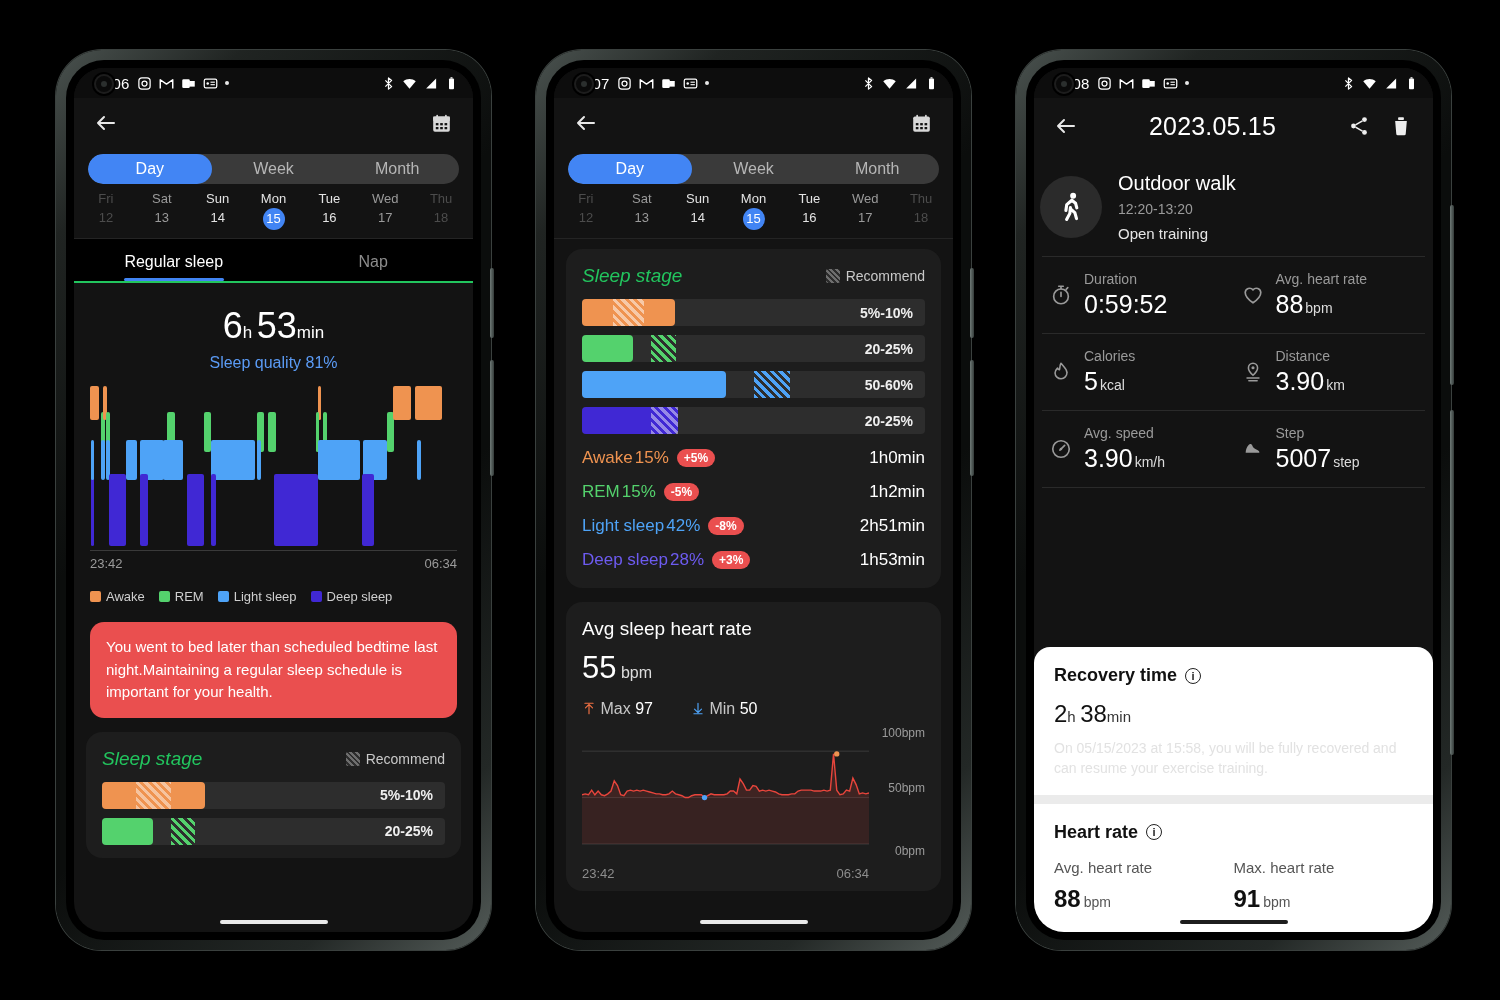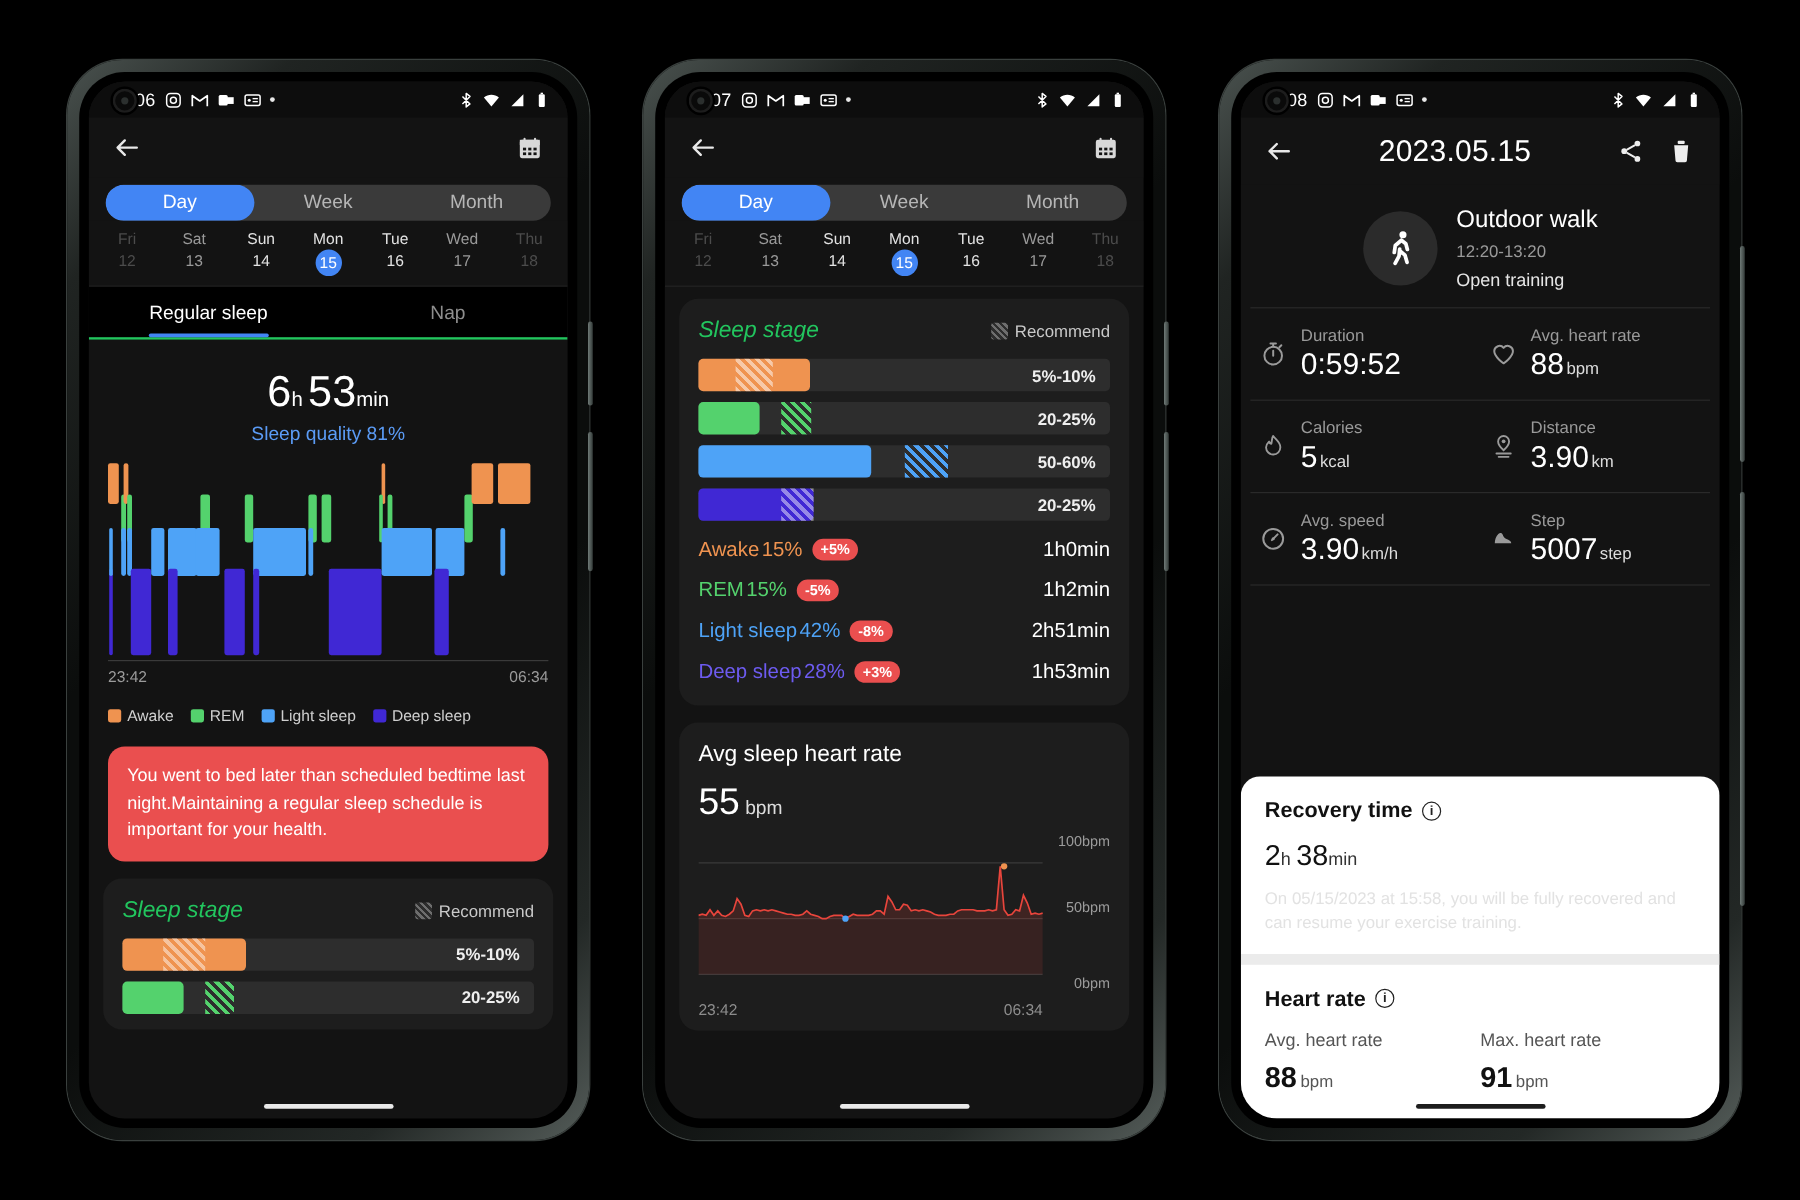--- a/index.html
+++ b/index.html
@@ -132,21 +132,21 @@
   .hrbig { color:#fff; }
   .hrbig .n { font-size:31px; }
   .hrbig .u { font-size:16px; color:#ddd; }
   .hrmm { display:flex; gap:38px; margin-top:14px; font-size:16px; color:#c7c7c7; align-items:center; }
   .hrmm b { color:#fff; font-weight:400; }
   .hrchart { position:relative; margin-top:14px; height:130px; }
   .hrylbl { position:absolute; right:0; font-size:12px; color:#9b9b9b; }
   .hrxlbl { display:flex; justify-content:space-between; font-size:13px; color:#8d8d8d; margin-top:4px; }
 
   
-  .woHead { display:flex; align-items:center; gap:16px; padding:18px 18px 14px;justify-content:center; }
+  .woHead { display:flex; align-items:center; gap:16px; padding:18px 6px 14px; }
   .woIcon { width:62px;height:62px;border-radius:50%;background:#2b2b2b;display:flex;align-items:center;justify-content:center; }
   .woText .t { font-size:20px; color:#fff; }
   .woText .s { font-size:14px; color:#9a9a9a; margin-top:6px; }
   .woText .o { font-size:15px; color:#e6e6e6; margin-top:8px; }
   .mgrid { padding:0 8px; }
   .mrow { display:flex; border-top:1px solid #2a2a2a; }
   .mcell { flex:1; display:flex; align-items:center; gap:10px; padding:14px 10px 14px 6px; }
   .mcell .mi { width:26px;height:26px;flex:none;display:flex;align-items:center;justify-content:center; }
   .mcell .ml { font-size:14px; color:#9a9a9a; }
   .mcell .mv { color:#fff; margin-top:3px; }
@@ -529,20 +529,36 @@
           <span class="dur">1h53min</span>
         </div>
       </div>
 
       <div class="card" style="margin-top:14px;padding-bottom:10px;">
         <div class="hrtitle">Avg sleep heart rate</div>
         <div class="hrbig">
           <span class="n">55</span>
           <span class="u">bpm</span>
         </div>
+        <div class="hrmm">
+          <span>
+            <svg width="14" height="15" viewBox="0 0 24 24" style="vertical-align:-2px">
+                <path d="M12 21V5M6 11l6-6 6 6M5 3h14" fill="none" stroke="#ef7043" stroke-width="2" stroke-linecap="round" stroke-linejoin="round"></path>
+              </svg>
+            <span>Max</span>
+            <b>97</b>
+          </span>
+          <span>
+            <svg width="14" height="15" viewBox="0 0 24 24" style="vertical-align:-2px">
+                <path d="M12 3v16M6 13l6 6 6-6M5 21h14" fill="none" stroke="#4ea3f7" stroke-width="2" stroke-linecap="round" stroke-linejoin="round"></path>
+              </svg>
+            <span>Min</span>
+            <b>50</b>
+          </span>
+        </div>
         <div class="hrchart">
           <svg id="hrsvg" width="100%" height="130" viewBox="0 0 280 130" preserveAspectRatio="none" style="position:absolute;left:0;top:0;width:calc(100% - 56px);height:130px">
               <line x1="0" x2="280" y1="19.14285714285714" y2="19.14285714285714" stroke="#3a3a3a" stroke-width="1" vector-effect="non-scaling-stroke"></line>
               <line x1="0" x2="280" y1="65.57142857142857" y2="65.57142857142857" stroke="#3a3a3a" stroke-width="1" vector-effect="non-scaling-stroke"></line>
               <line x1="0" x2="280" y1="112" y2="112" stroke="#3a3a3a" stroke-width="1" vector-effect="non-scaling-stroke"></line>
               <path d="M0.00 62.79 L3.15 61.86 L6.29 62.79 L9.44 58.14 L12.58 62.79 L15.73 59.07 L18.88 62.79 L22.02 63.71 L25.17 61.86 L28.31 59.07 L31.46 48.86 L34.61 53.50 L37.75 62.79 L40.90 63.71 L44.04 59.07 L47.19 58.14 L50.34 59.07 L53.48 58.14 L56.63 59.07 L59.78 58.14 L62.92 59.07 L66.07 60.00 L69.21 60.93 L72.36 61.86 L75.51 61.86 L78.65 62.79 L81.80 62.79 L84.94 61.86 L88.09 59.07 L91.24 61.86 L94.38 62.79 L97.53 63.71 L100.67 65.57 L103.82 65.57 L106.97 63.71 L110.11 62.79 L113.26 62.79 L116.40 62.79 L119.55 65.57 L122.70 63.71 L125.84 61.86 L128.99 62.79 L132.13 62.79 L135.28 62.79 L138.43 62.79 L141.57 61.86 L144.72 59.07 L147.87 59.07 L151.01 61.86 L154.16 47.00 L157.30 51.64 L160.45 58.14 L163.60 58.14 L166.74 53.50 L169.89 54.43 L173.03 59.07 L176.18 58.14 L179.33 59.07 L182.47 58.14 L185.62 59.07 L188.76 60.00 L191.91 61.86 L195.06 62.79 L198.20 62.79 L201.35 62.79 L204.49 61.86 L207.64 61.86 L210.79 59.07 L213.93 58.14 L217.08 58.14 L220.22 58.14 L223.37 58.14 L226.52 59.07 L229.66 59.07 L232.81 59.07 L235.96 58.14 L239.10 59.07 L242.25 58.14 L245.39 21.93 L248.54 58.14 L251.69 62.79 L254.83 61.86 L257.98 58.14 L261.12 59.07 L264.27 46.07 L267.42 52.57 L270.56 61.86 L273.71 60.93 L276.85 61.86 L280.00 60.93 L280 65.57142857142857 L0 65.57142857142857 Z" fill="#e8453c" opacity="0.17"></path>
               <rect x="0" y="65.57142857142857" width="280" height="46.42857142857143" fill="#e8453c" opacity="0.13"></rect>
               <path d="M0.00 62.79 L3.15 61.86 L6.29 62.79 L9.44 58.14 L12.58 62.79 L15.73 59.07 L18.88 62.79 L22.02 63.71 L25.17 61.86 L28.31 59.07 L31.46 48.86 L34.61 53.50 L37.75 62.79 L40.90 63.71 L44.04 59.07 L47.19 58.14 L50.34 59.07 L53.48 58.14 L56.63 59.07 L59.78 58.14 L62.92 59.07 L66.07 60.00 L69.21 60.93 L72.36 61.86 L75.51 61.86 L78.65 62.79 L81.80 62.79 L84.94 61.86 L88.09 59.07 L91.24 61.86 L94.38 62.79 L97.53 63.71 L100.67 65.57 L103.82 65.57 L106.97 63.71 L110.11 62.79 L113.26 62.79 L116.40 62.79 L119.55 65.57 L122.70 63.71 L125.84 61.86 L128.99 62.79 L132.13 62.79 L135.28 62.79 L138.43 62.79 L141.57 61.86 L144.72 59.07 L147.87 59.07 L151.01 61.86 L154.16 47.00 L157.30 51.64 L160.45 58.14 L163.60 58.14 L166.74 53.50 L169.89 54.43 L173.03 59.07 L176.18 58.14 L179.33 59.07 L182.47 58.14 L185.62 59.07 L188.76 60.00 L191.91 61.86 L195.06 62.79 L198.20 62.79 L201.35 62.79 L204.49 61.86 L207.64 61.86 L210.79 59.07 L213.93 58.14 L217.08 58.14 L220.22 58.14 L223.37 58.14 L226.52 59.07 L229.66 59.07 L232.81 59.07 L235.96 58.14 L239.10 59.07 L242.25 58.14 L245.39 21.93 L248.54 58.14 L251.69 62.79 L254.83 61.86 L257.98 58.14 L261.12 59.07 L264.27 46.07 L267.42 52.57 L270.56 61.86 L273.71 60.93 L276.85 61.86 L280.00 60.93 " fill="none" stroke="#e8453c" stroke-width="1.4" vector-effect="non-scaling-stroke"></path>
               <circle cx="248.53932584269663" cy="21.92857142857143" r="2.6" fill="#ef9350"></circle>
               <circle cx="119.55056179775282" cy="65.57142857142857" r="2.6" fill="#4ea3f7"></circle>

